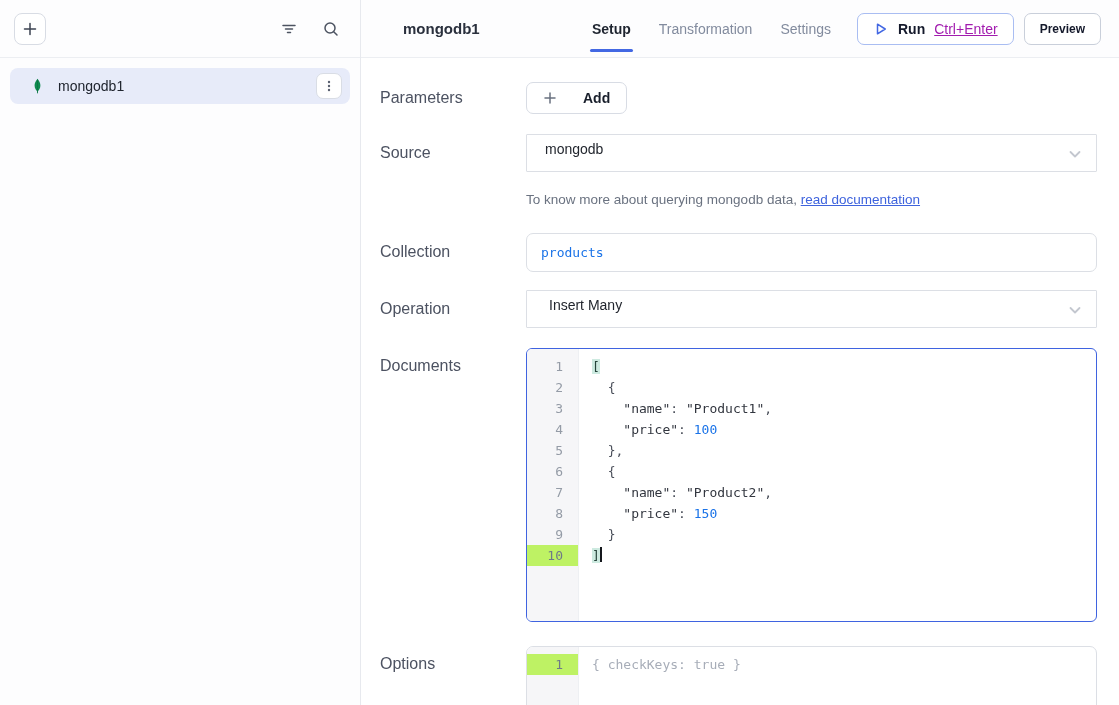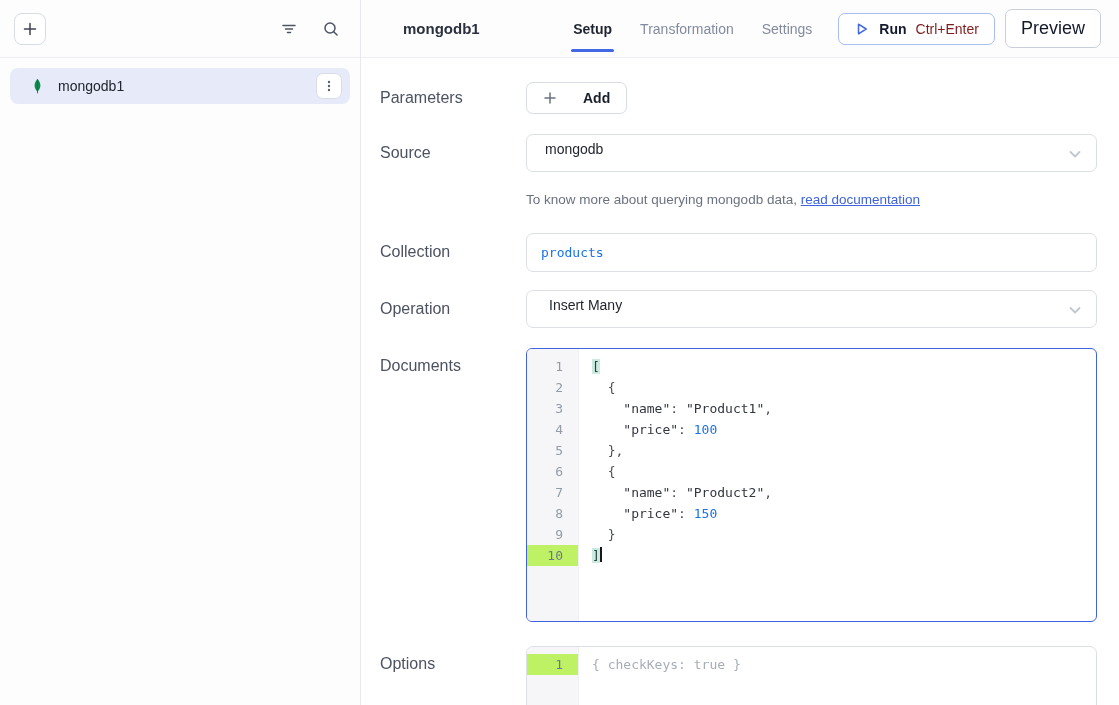--- a/index.html
+++ b/index.html
@@ -24,38 +24,38 @@
   .main { flex:1; display:flex; flex-direction:column; min-width:0; }
   .main-header { height:58px; min-height:58px; border-bottom:1px solid #eceef2; background:#fdfdfe; display:flex; align-items:center; padding:0 18px 0 42px; }
   .main-title { font-size:15px; font-weight:600; color:#2a303d; }
   .tabs { display:flex; gap:28px; height:100%; align-items:center; margin-left:auto; }
   .tab { position:relative; font-size:14px; color:#828b9e; height:100%; display:flex; align-items:center; cursor:pointer; }
   .tab.active { color:#1f2530; font-weight:600; }
   .tab.active::after { content:""; position:absolute; left:-2px; right:-2px; bottom:5px; height:3px; background:#4368e3; border-radius:3px; }
   .header-buttons { display:flex; align-items:center; margin-left:26px; gap:10px; }
   .run-btn { display:flex; align-items:flex-end; gap:9px; background:#fff; border:1px solid #a9bdf2; border-radius:7px; padding:7px 15px; cursor:pointer; }
   .run-label { font-size:14px; font-weight:700; color:#14192b; }
-  .run-shortcut { font-size:14px; color:#7f1d1d; }
-  .preview-btn { background:#fff; border:1px solid #c9cfda; border-radius:7px; padding:8px 15px; font-size:18px; font-weight:400; color:#14192b; font-family:inherit; cursor:pointer; }
+  .run-shortcut { font-size:14px; color:#a21caf;text-decoration:underline; }
+  .preview-btn { background:#fff; border:1px solid #c9cfda; border-radius:7px; padding:8px 15px; font-size:12px; font-weight:700; color:#14192b; font-family:inherit; cursor:pointer; }
 
   
   .content { flex:1; padding:24px 22px 0 19px; overflow:hidden; }
   .form-row { display:flex; }
   .form-label { width:146px; min-width:146px; font-size:16px; color:#4c5261; }
   .form-control { flex:1; min-width:0; }
 
   .row-parameters { margin-bottom:20px; }
   .row-parameters .form-label { padding-top:7px; }
   .add-btn { display:inline-flex; align-items:center; gap:26px; height:32px; padding:0 16px; background:#fff; border:1px solid #d8dce4; border-radius:7px; cursor:pointer; font-family:inherit; }
   .add-btn .plus { color:#6a7180; display:flex; }
   .add-btn-label { font-size:14px; font-weight:700; color:#191f2b; }
 
   .row-source { margin-bottom:26px; }
   .row-source .form-label, .row-operation .form-label, .row-collection .form-label { padding-top:10px; }
-  .select { position:relative; height:38px; border:1px solid #dcdfe5; border-radius:7px; background:#fff; display:flex; align-items:center; padding:0 38px 9px 18px; font-size:14px; color:#22262e; cursor:pointer; }
+  .select { position:relative; height:38px; border:1px solid #dcdfe5; border-radius:1px; background:#fff; display:flex; align-items:center; padding:0 38px 9px 18px; font-size:14px; color:#22262e; cursor:pointer; }
   .select .chevron { position:absolute; right:13px; top:11px; }
   .helper-text { margin-top:20px; font-size:13.5px; color:#6a7280; }
   .helper-text a { color:#3e63dd; text-decoration:underline; cursor:pointer; }
 
   .row-operation { margin-bottom:20px; }
   .row-operation .select { padding-left:22px; }
 
   .row-collection { margin-bottom:18px; }
   .code-input { height:39px; border:1px solid #dcdfe5; border-radius:7px; background:#fff; display:flex; align-items:center; padding:0 14px; font-family:"DejaVu Sans Mono", monospace; font-size:13px; color:#1a73e8; }
 

